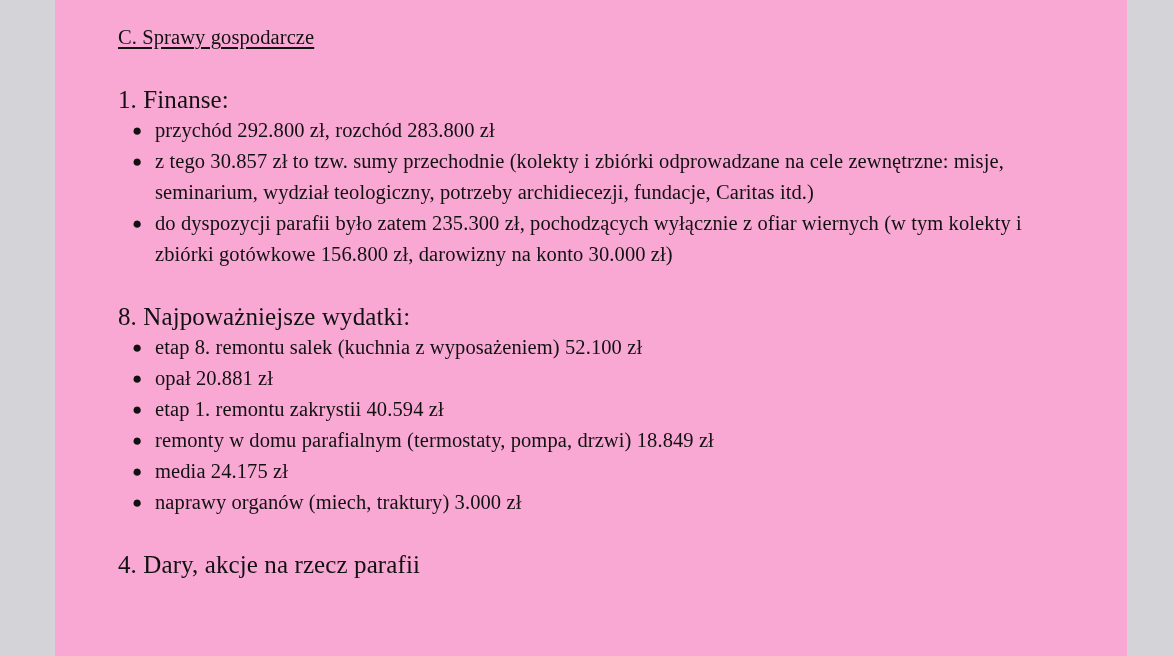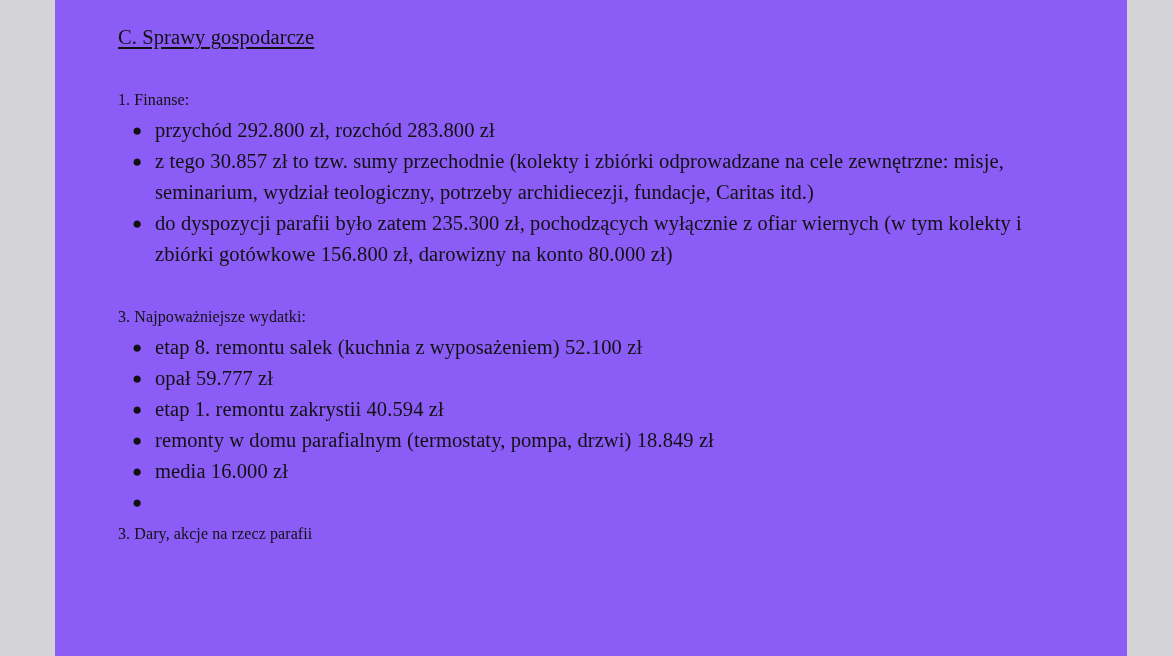--- a/index.html
+++ b/index.html
@@ -12,21 +12,21 @@
     background: #d4d4d8;
     font-family: "Liberation Serif", "DejaVu Serif", serif;
     overflow: hidden;
   }
   #page {
     position: absolute;
     left: 55px;
     top: 0;
     width: 1072px;
     height: 656px;
-    background: #8b5cf6;
+    background: #f9a8d4;
     overflow: hidden;
   }
   #content {
     position: absolute;
     left: 63px;
     top: 22px;
     width: 960px;
     color: #111111;
     font-size: 20.5px;
     line-height: 31px;
@@ -36,21 +36,21 @@
     font-weight: normal;
     margin: 0;
     padding: 0;
     text-decoration: underline;
     text-underline-offset: 3px;
     letter-spacing: 0.1px;
   }
   .section-heading {
     margin: 0;
     padding: 0;
-    font-size: 16px;
+    font-size: 25px;
     font-weight: normal;
     letter-spacing: 0.1px;
   }
   .spacer-lg { height: 31px; }
   ul.bullets {
     list-style: none;
     margin: 0;
     padding: 0;
   }
   ul.bullets > li {
@@ -84,56 +84,57 @@
         <li>
           <span class="bullet-dot">●</span>
           <span class="li-text">przychód 292.800 zł, rozchód 283.800 zł</span>
         </li>
         <li>
           <span class="bullet-dot">●</span>
           <span class="li-text">z tego 30.857 zł to tzw. sumy przechodnie (kolekty i zbiórki odprowadzane na cele zewnętrzne: misje, seminarium, wydział teologiczny, potrzeby archidiecezji, fundacje, Caritas itd.)</span>
         </li>
         <li>
           <span class="bullet-dot">●</span>
-          <span class="li-text">do dyspozycji parafii było zatem 235.300 zł, pochodzących wyłącznie z ofiar wiernych (w tym kolekty i zbiórki gotówkowe 156.800 zł, darowizny na konto 80.000 zł)</span>
+          <span class="li-text">do dyspozycji parafii było zatem 235.300 zł, pochodzących wyłącznie z ofiar wiernych (w tym kolekty i zbiórki gotówkowe 156.800 zł, darowizny na konto 30.000 zł)</span>
         </li>
       </ul>
     </div>
 
     <div class="spacer-lg"></div>
 
     <div class="section">
-      <div class="section-heading">3. Najpoważniejsze wydatki:</div>
+      <div class="section-heading">8. Najpoważniejsze wydatki:</div>
       <ul class="bullets">
         <li>
           <span class="bullet-dot">●</span>
           <span class="li-text">etap 8. remontu salek (kuchnia z wyposażeniem) 52.100 zł</span>
         </li>
         <li>
           <span class="bullet-dot">●</span>
-          <span class="li-text">opał 59.777 zł</span>
+          <span class="li-text">opał 20.881 zł</span>
         </li>
         <li>
           <span class="bullet-dot">●</span>
           <span class="li-text">etap 1. remontu zakrystii 40.594 zł</span>
         </li>
         <li>
           <span class="bullet-dot">●</span>
           <span class="li-text">remonty w domu parafialnym (termostaty, pompa, drzwi) 18.849 zł</span>
         </li>
         <li>
           <span class="bullet-dot">●</span>
-          <span class="li-text">media 16.000 zł</span>
+          <span class="li-text">media 24.175 zł</span>
         </li>
         <li>
           <span class="bullet-dot">●</span>
+          <span class="li-text">naprawy organów (miech, traktury) 3.000 zł</span>
         </li>
       </ul>
     </div>
 
     <div class="spacer-lg"></div>
 
     <div class="section">
-      <div class="section-heading">3. Dary, akcje na rzecz parafii</div>
+      <div class="section-heading">4. Dary, akcje na rzecz parafii</div>
     </div>
 
   </div>
 </div>
 
 </body></html>

